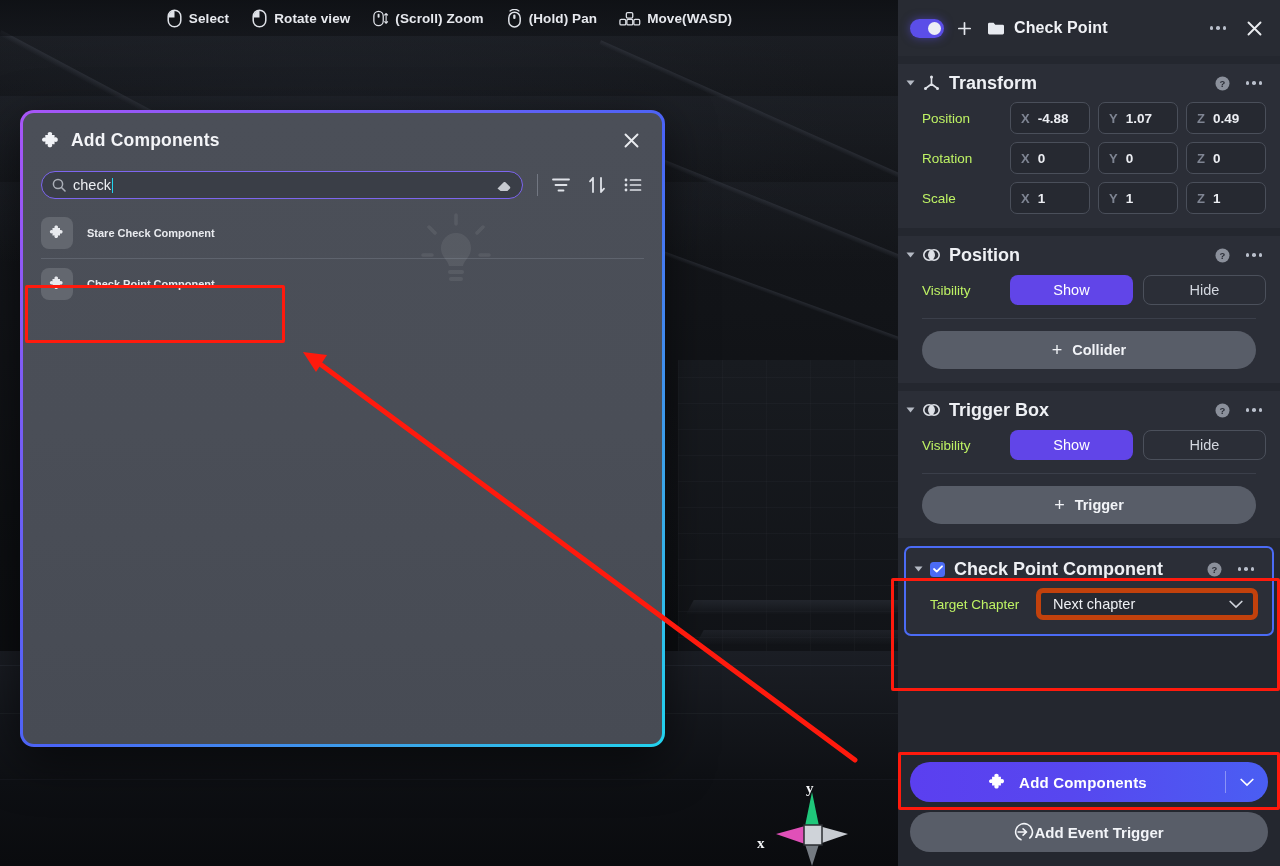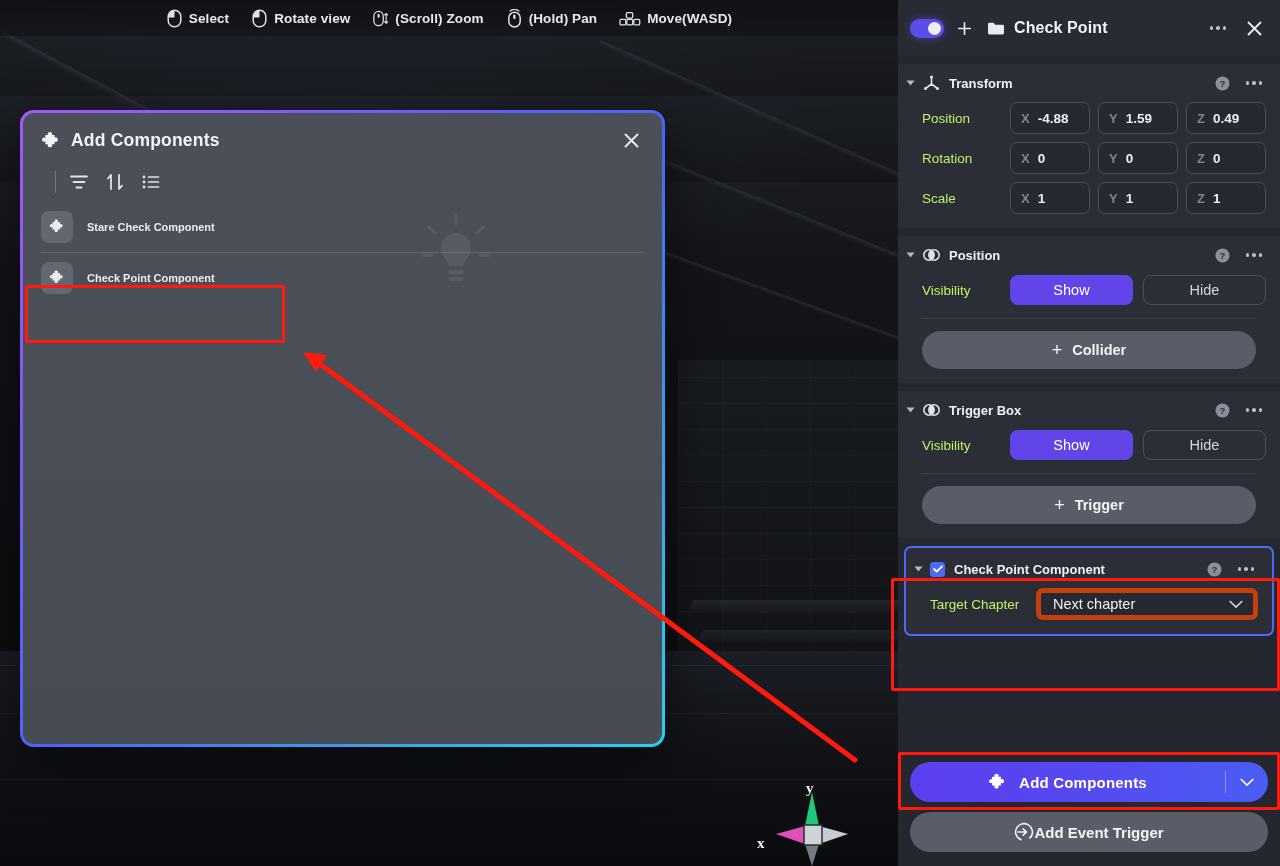--- a/index.html
+++ b/index.html
@@ -156,21 +156,21 @@
   .insp-title { color: #f0f2f6; font-size: 16px; font-weight: 700; margin-left: 9px; letter-spacing: .1px; }
   .dots { margin-left: auto; display:flex; align-items:center; gap:3px; cursor:pointer; padding: 4px; }
   .dot { width: 3.5px; height: 3.5px; border-radius: 50%; background: #b9bfcb; display: block; }
   .close-x { width: 24px; height: 24px; margin-left: 12px; cursor:pointer; display:flex; align-items:center; justify-content:center; }
 
   .section { background: #2b2e37; margin: 0 0 8px 0; padding: 0 0 14px 0; }
   .section.first { margin-top: 8px; }
   .sec-head { display: flex; align-items: center; height: 38px; padding: 0 14px 0 10px; }
   .sec-caret { width: 0; height: 0; border-left: 5px solid #b5bac4; border-top: 4px solid transparent; border-bottom: 4px solid transparent; transform: rotate(90deg); margin-right: 9px; flex:none; cursor:pointer;}
   .sec-ico { width: 19px; height: 16px; margin-right: 8px; flex:none; }
-  .sec-title { color: #eef0f4; font-size: 13px; font-weight: 700; }
+  .sec-title { color: #eef0f4; font-size: 18px; font-weight: 700; }
   .sec-tools { margin-left: auto; display: flex; align-items: center; gap: 12px; }
   .help-ico { width: 15px; height: 15px; cursor: pointer; }
 
   .row { display: flex; align-items: center; height: 32px; padding: 0 14px 0 24px; margin-bottom: 8px; }
   .row:last-child { margin-bottom: 0; }
   .row-label { color: #bef264; font-size: 13.5px; width: 88px; flex: none; }
   .vec { display: flex; gap: 8px; flex: 1; }
   .vfield {
     flex: 1; height: 32px; border: 1px solid #4a4f5a; border-radius: 7px; background: #262931;
     display: flex; align-items: center; padding: 0 10px; gap: 8px; cursor: text;
@@ -325,20 +325,31 @@
         </svg>
         <span class="modal-title">Add Components</span>
         <div class="modal-close">
           <svg width="17" height="17" viewBox="0 0 17 17">
             <path d="M2.5 2.5 L14.5 14.5 M14.5 2.5 L2.5 14.5" stroke="#e9ebef" stroke-width="1.9" stroke-linecap="round"></path>
           </svg>
         </div>
       </div>
 
       <div class="search-row">
+        <div class="search-wrap" title="Search components">
+          <svg class="search-ico" viewBox="0 0 14 14">
+            <circle cx="6" cy="6" r="4.6" fill="none" stroke="#cfd3db" stroke-width="1.5"></circle>
+            <path d="M9.5 9.5 L13 13" stroke="#cfd3db" stroke-width="1.6" stroke-linecap="round"></path>
+          </svg>
+          <span class="search-text">check</span>
+            <span class="caret"></span>
+          <svg class="erase-ico" viewBox="0 0 16 16">
+            <path d="M1.5 11.4 L7.4 5.5 a1.6 1.6 0 0 1 2.3 0 l4 4 a1.6 1.6 0 0 1 0 2.3 l-2.3 2.3 H4.6 Z" fill="#dfe2e8"></path>
+          </svg>
+        </div>
         <div class="sep-v"></div>
         <svg class="tool-ico" viewBox="0 0 22 22">
           <path d="M3 5.5 H19 M5.5 11 H16.5 M8.5 16.5 H13.5" stroke="#dfe2e8" stroke-width="1.8" stroke-linecap="round"></path>
         </svg>
         <svg class="tool-ico" viewBox="0 0 22 22">
           <path d="M7 18 V4 M7 4 l-3 3.4 M15 4 v14 M15 18 l3-3.4" stroke="#dfe2e8" stroke-width="1.8" stroke-linecap="round" fill="none"></path>
         </svg>
         <svg class="tool-ico" viewBox="0 0 22 22">
           <circle cx="4" cy="6" r="1.4" fill="#dfe2e8"></circle>
             <circle cx="4" cy="11" r="1.4" fill="#dfe2e8"></circle>
@@ -433,21 +444,21 @@
 
       <div class="row">
         <span class="row-label">Position</span>
         <div class="vec">
           <div class="vfield">
             <span class="vaxis">X</span>
             <span class="vval">-4.88</span>
           </div>
           <div class="vfield">
             <span class="vaxis">Y</span>
-            <span class="vval">1.59</span>
+            <span class="vval">1.07</span>
           </div>
           <div class="vfield">
             <span class="vaxis">Z</span>
             <span class="vval">0.49</span>
           </div>
         </div>
       </div>
 
       <div class="row">
         <span class="row-label">Rotation</span>

